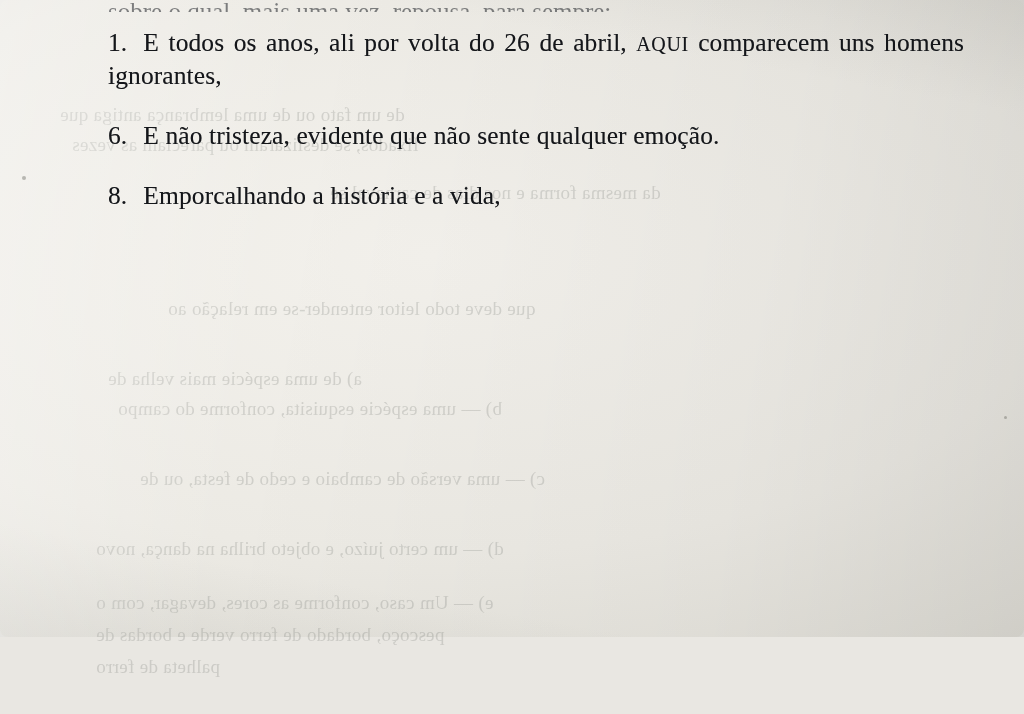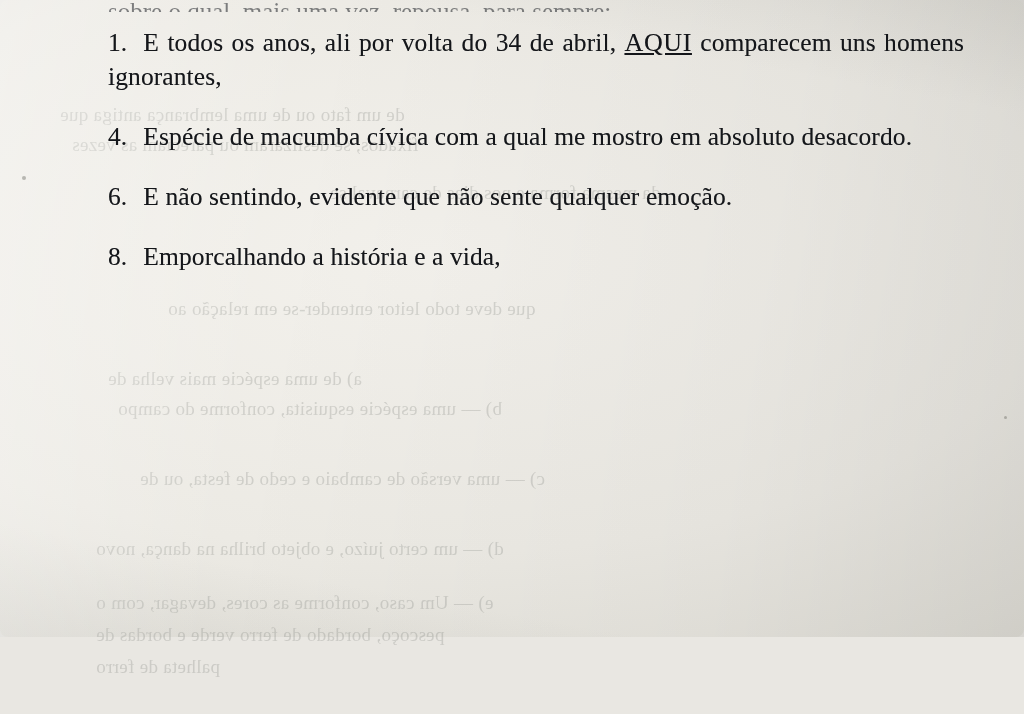--- a/index.html
+++ b/index.html
@@ -66,23 +66,22 @@
   .para:last-child { margin-bottom: 0; }
 
   .num {
     font-variant-numeric: lining-nums;
   }
   .gap {
     display: inline-block;
     width: 16px;
   }
   .smallcaps {
-    font-size: 26px;
+    font-size: 20px;
     letter-spacing: 0.6px;
-    text-decoration: underline;
   }
 
   
   .clipped-top {
     position: absolute;
     top: -4px;
     left: 108px;
     right: 60px;
     height: 16px;
     overflow: hidden;
@@ -119,32 +118,29 @@
   <div class="bleed" style="top:656px; left:96px;">palheta de ferro</div>
 
   <div class="speck" style="top:176px; left:22px; width:4px; height:4px;"></div>
   <div class="speck" style="top:416px; left:1004px; width:3px; height:3px;"></div>
 
   <div class="clipped-top">sobre o qual, mais uma vez, repousa, para sempre:</div>
 
   <div id="content">
 
     <p class="para">
-      <span class="num">1.</span><span class="gap"></span><span>E todos os anos, ali por volta do 34 de abril, </span><span class="smallcaps">AQUI</span><span> comparecem uns homens ignorantes,</span>
+      <span class="num">1.</span><span class="gap"></span><span>E todos os anos, ali por volta do 26 de abril, </span><span class="smallcaps">AQUI</span><span> comparecem uns homens ignorantes,</span>
     </p>
 
 
 
-    <p class="para">
-      <span class="num">4.</span><span class="gap"></span><span>Espécie de macumba cívica com a qual me mostro em absoluto desacordo.</span>
-    </p>
 
 
     <p class="para">
-      <span class="num">6.</span><span class="gap"></span><span>E não sentindo, evidente que não sente qualquer emoção.</span>
+      <span class="num">6.</span><span class="gap"></span><span>E não tristeza, evidente que não sente qualquer emoção.</span>
     </p>
 
 
     <p class="para">
       <span class="num">8.</span><span class="gap"></span><span>Emporcalhando a história e a vida,</span>
     </p>
 
   </div>
 </div>
 

